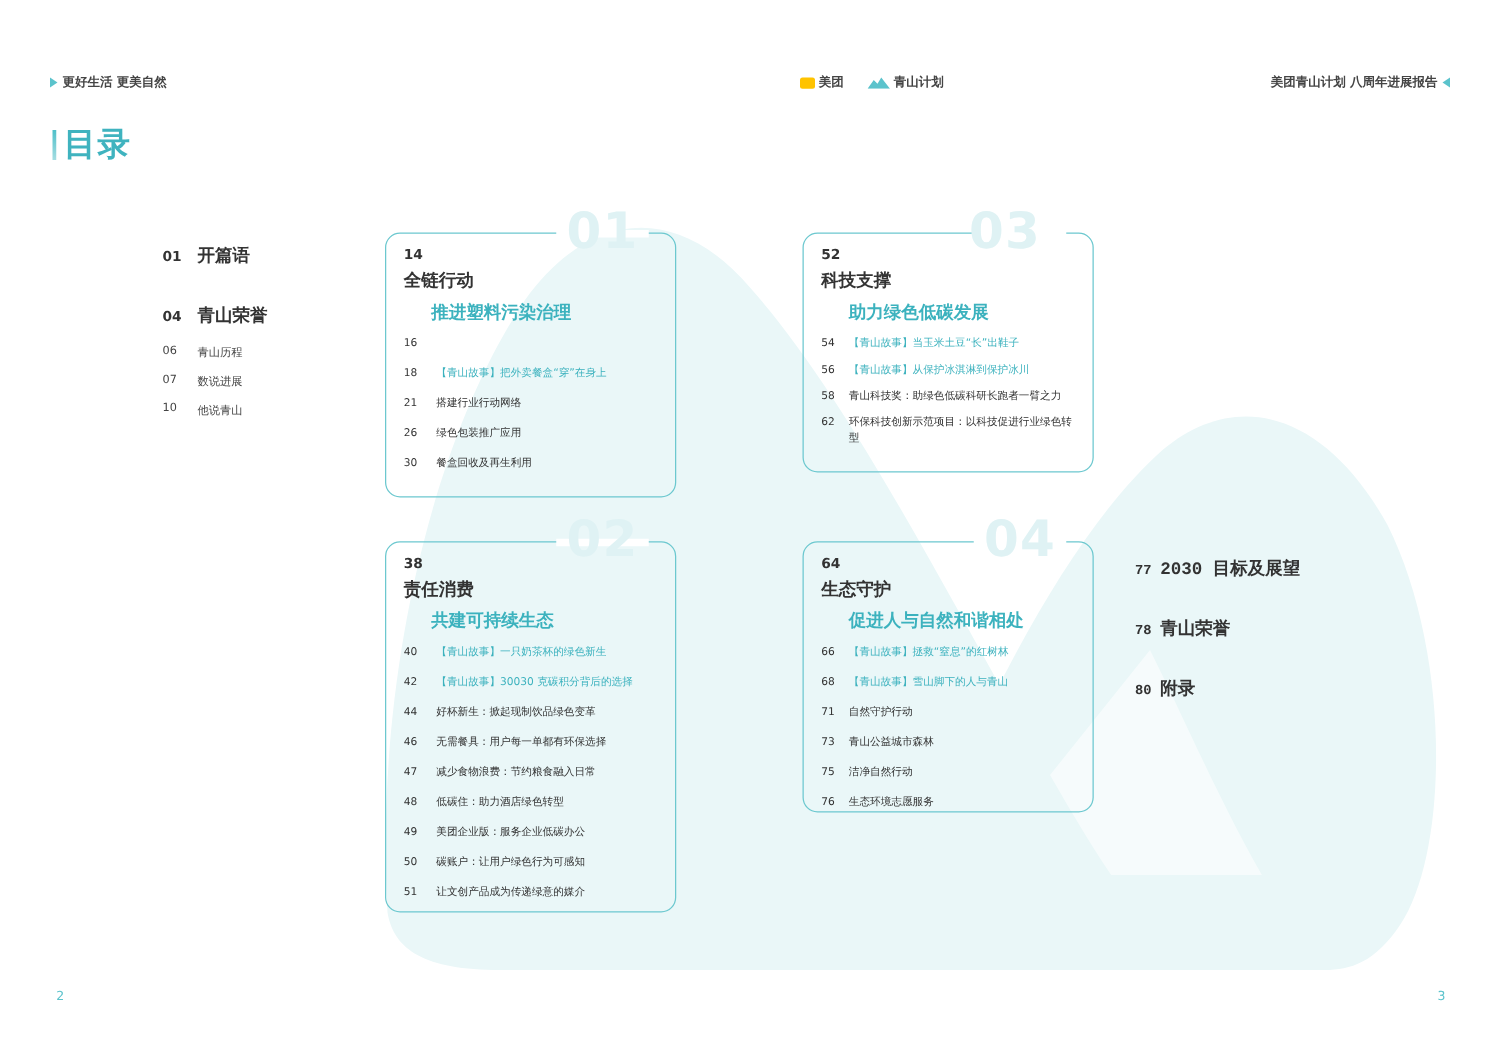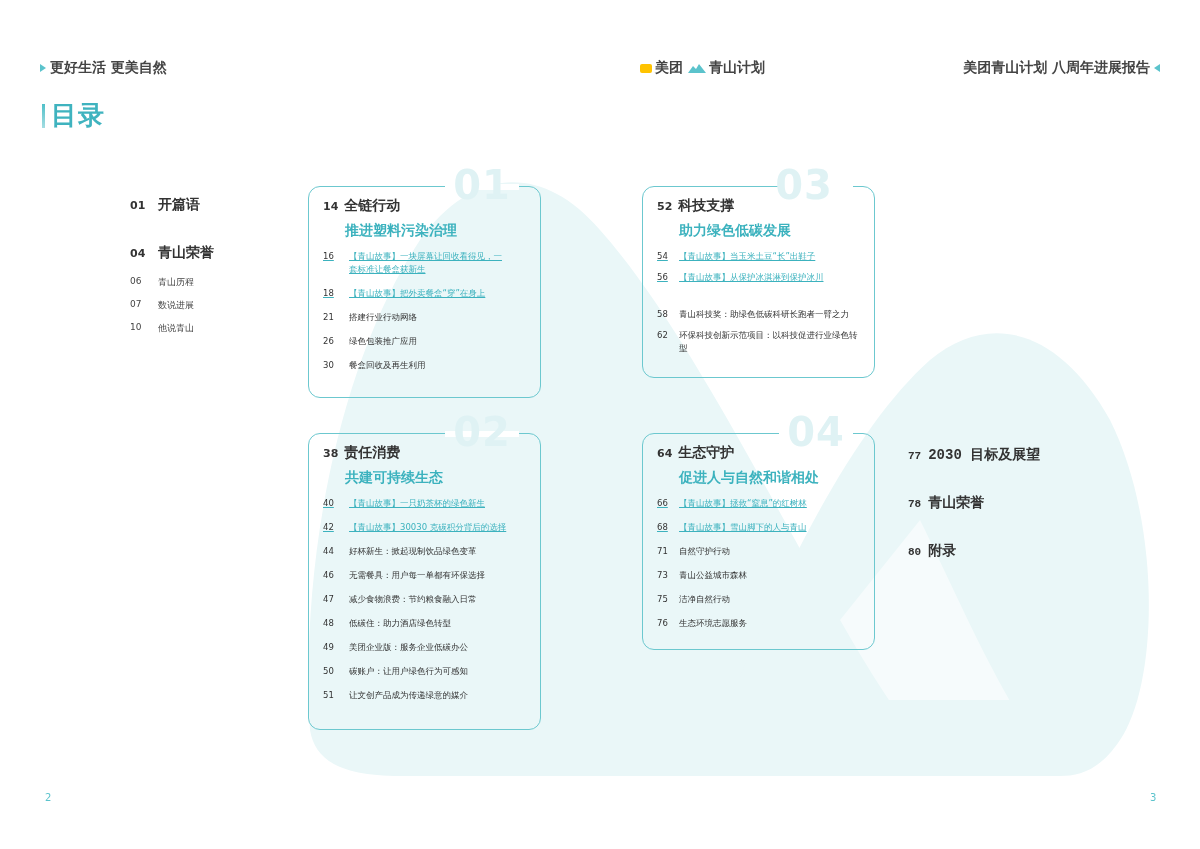--- a/index.html
+++ b/index.html
@@ -3,24 +3,24 @@
 <meta charset="utf-8">
 <style>
   * { box-sizing: border-box; margin: 0; padding: 0; }
   html, body { width: 1200px; height: 849px; background: #ffffff; overflow: hidden; }
   body { position: relative; font-family: "DejaVu Sans", "Liberation Sans", sans-serif; color: #333; }
 
   
   .bg-layer { position: absolute; left: 0; top: 0; width: 1200px; height: 849px; z-index: 0; }
 
   
-  .hdr { position: absolute; top: 59px; font-size: 14px; color: #444; font-weight: bold; display: flex; align-items: center; gap: 4px; z-index: 2; }
+  .hdr { position: absolute; top: 59px; font-size: 10px; color: #444; font-weight: bold; display: flex; align-items: center; gap: 4px; z-index: 2; }
   .hdr-left { left: 40px; }
   .hdr-right { right: 40px; }
-  .hdr-center { left: 640px; gap: 5px; font-family: Liberation Mono, monospace; }
+  .hdr-center { left: 640px; gap: 19px; font-family: Liberation Mono, monospace; }
   .tri-right { width: 0; height: 0; border-top: 4px solid transparent; border-bottom: 4px solid transparent; border-left: 6px solid #5bc3cc; }
   .tri-left { width: 0; height: 0; border-top: 4px solid transparent; border-bottom: 4px solid transparent; border-right: 6px solid #5bc3cc; }
   .brand { display: flex; align-items: center; gap: 3px; }
   .mt-logo { width: 12px; height: 9px; background: #ffc300; border-radius: 2px; font-size: 4px; color: #333; display: flex; align-items: center; justify-content: center; }
   .cloud-logo { width: 18px; height: 10px; position: relative; }
 
   
   .title { position: absolute; left: 42px; top: 98px; display: flex; align-items: center; gap: 6px; z-index: 2; }
   .title-bar { width: 3px; height: 24px; background: linear-gradient(#4fc0c9, #a5dde2); }
   .title-text { font-size: 26px; font-weight: bold; color: #3fb3bf; letter-spacing: 1px; }
@@ -30,27 +30,27 @@
   .l-main { display: flex; align-items: baseline; gap: 10px; font-weight: bold; color: #333; }
   .l-main .num { font-size: 11px; width: 18px; }
   .l-main .txt { font-size: 14px; }
   .l-sub { display: flex; gap: 10px; font-size: 9px; color: #444; margin-top: 10px; }
   .l-sub .num { width: 18px; }
 
   
   .card { position: absolute; border: 1.5px solid #6cc8cf; border-radius: 12px; background: rgba(255,255,255,0.0); z-index: 2; padding: 10px 12px 8px 14px; }
   .card-gap { position: absolute; top: -3px; width: 74px; height: 6px; background: #fff; }
   .card-numbig { position: absolute; top: -22px; font-size: 40px; font-weight: bold; color: #dff2f4; width: 64px; text-align: center; line-height: 40px; letter-spacing: 1px; }
-  .c-head { display: flex; align-items: baseline; gap: 6px; font-weight: bold; color: #333; }
+  .c-head { display: flex; align-items: baseline; gap: 6px; font-weight: bold; color: #333; flex-direction: column; }
   .c-head .num { font-size: 11px; }
   .c-head .txt { font-size: 14px; }
   .c-sub { font-size: 14px; font-weight: bold; color: #3cb2be; margin: 7px 0 10px 22px; }
   .c-item { display: flex; font-size: 8.5px; line-height: 13px; margin-bottom: 11px; color: #333; }
   .c-item .num { width: 26px; flex-shrink: 0; }
-  .c-item.story { color: #3cb2be; text-decoration: underline; }
+  .c-item.story { color: #3cb2be; }
   .c-item.story .num { color: #333; }
   .c-item .txt { width: 185px; }
   .card.right .c-item .num { width: 22px; }
 
   
   .rightcol { position: absolute; left: 908px; top: 446px; z-index: 2; }
   .r-main { display: flex; align-items: baseline; gap: 7px; font-weight: bold; color: #333; margin-bottom: 30px; font-family: Liberation Mono, monospace; }
   .r-main .num { font-size: 11px; }
   .r-main .txt { font-size: 14px; }
 
@@ -118,21 +118,20 @@
 <div class="card" style="left:308px; top:186px; width:233px; height:212px;">
   <div class="card-gap" style="left:136px;"></div>
   <div class="card-numbig" style="left:141px;">01</div>
   <div class="c-head">
     <span class="num">14</span>
     <span class="txt">全链行动</span>
   </div>
   <div class="c-sub">推进塑料污染治理</div>
   <div class="c-item story">
       <span class="num">16</span>
-      <span class="txt" style="width:160px">【青山故事】一块屏幕让回收看得见，一套标准让餐盒获新生</span>
     </div>
   <div class="c-item story">
       <span class="num">18</span>
       <span class="txt">【青山故事】把外卖餐盒“穿”在身上</span>
     </div>
   <div class="c-item">
       <span class="num">21</span>
       <span class="txt">搭建行业行动网络</span>
     </div>
   <div class="c-item">
@@ -196,21 +195,21 @@
   <div class="card-numbig" style="left:129px;">03</div>
   <div class="c-head">
     <span class="num">52</span>
     <span class="txt">科技支撑</span>
   </div>
   <div class="c-sub">助力绿色低碳发展</div>
   <div class="c-item story" style="margin-bottom:8px">
       <span class="num">54</span>
       <span class="txt">【青山故事】当玉米土豆“长”出鞋子</span>
     </div>
-  <div class="c-item story" style="margin-bottom:24px">
+  <div class="c-item story" style="margin-bottom:8px">
       <span class="num">56</span>
       <span class="txt">【青山故事】从保护冰淇淋到保护冰川</span>
     </div>
   <div class="c-item" style="margin-bottom:8px">
       <span class="num">58</span>
       <span class="txt">青山科技奖：助绿色低碳科研长跑者一臂之力</span>
     </div>
   <div class="c-item" style="margin-bottom:0">
       <span class="num">62</span>
       <span class="txt">环保科技创新示范项目：以科技促进行业绿色转型</span>

